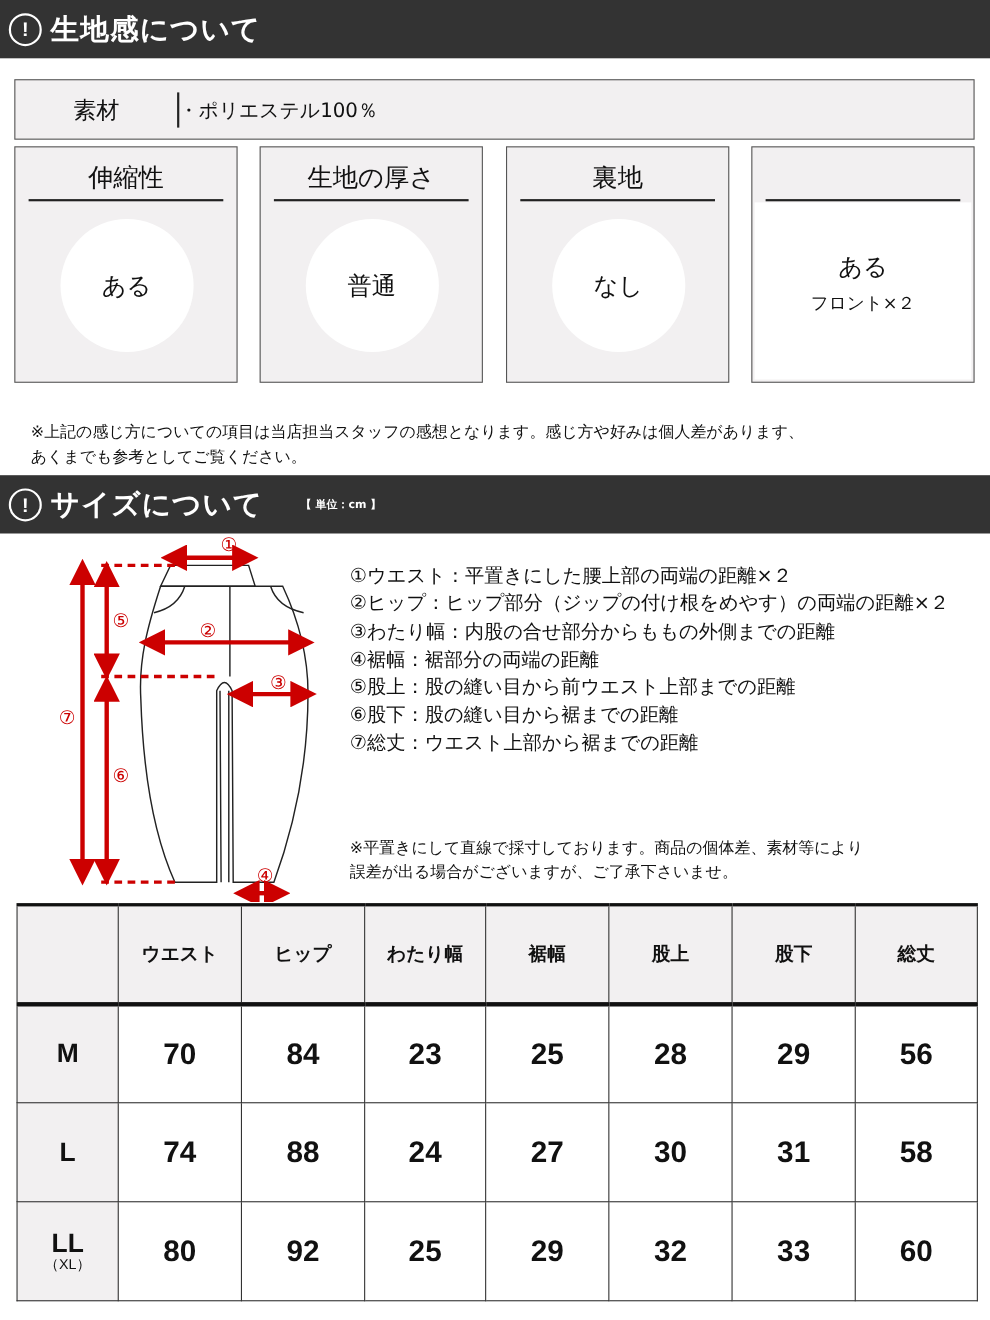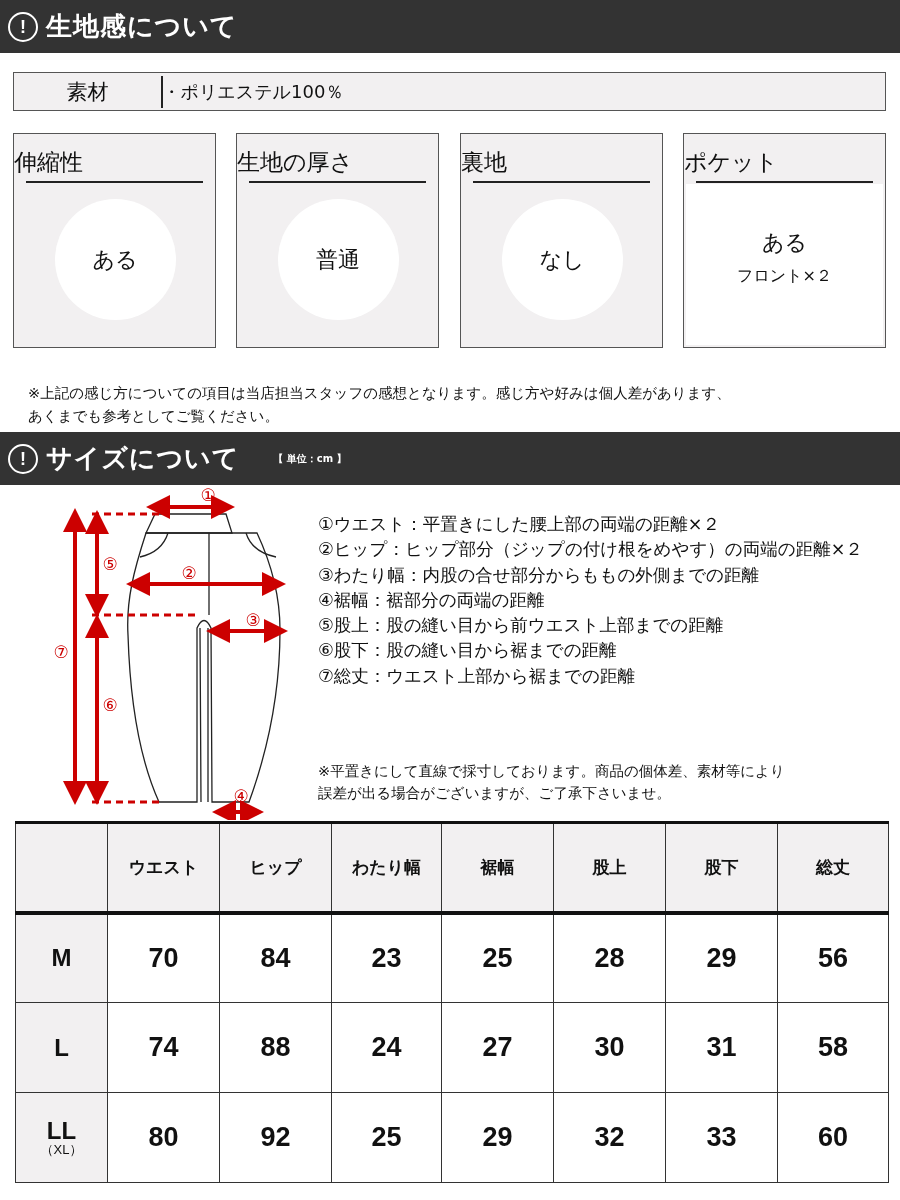--- a/index.html
+++ b/index.html
@@ -14,33 +14,33 @@
   .section-header .alert-icon {
     width: 30px; height: 30px; border: 2.5px solid #fff; border-radius: 50%;
     display: flex; align-items: center; justify-content: center;
     font-weight: bold; font-size: 18px; line-height: 1; margin-right: 8px;
     font-family: "Liberation Sans", sans-serif;
   }
   .section-header .title { font-size: 26px; font-weight: bold; letter-spacing: 1px; }
   .section-header .unit { font-size: 10px; font-weight: bold; margin-left: 34px; }
 
   .material-bar {
-    position: absolute; left: 13px; top: 72px; width: 873px; height: 39px;
+    position: absolute; left: 13px; top: 72px; width: 873px; height: 55px;
     background: #f2f0f1; border: 1.5px solid #555;
     display: flex; align-items: center;
   }
   .material-bar .label { width: 147px; text-align: center; font-size: 21px; }
   .material-bar .divider { width: 1.5px; height: 32px; background: #222; }
   .material-bar .value { font-size: 18px; }
 
   .card {
     position: absolute; top: 133px; width: 203px; height: 215px;
     background: #f2f0f1; border: 1.5px solid #555;
   }
-  .card .card-title { font-size: 23px; margin-top: 12px; height: 32px; line-height: 32px; }
+  .card .card-title { text-align: center; font-size: 23px; margin-top: 12px; height: 32px; line-height: 32px; }
   .card .underline { position: absolute; left: 12px; right: 12px; top: 47px; height: 1.5px; background: #222; }
   .card .circle {
     position: absolute; left: 50%; top: 65px; width: 121px; height: 121px; margin-left: -60px;
     background: #ffffff; border-radius: 50%;
     display: flex; align-items: center; justify-content: center; font-size: 22px;
   }
   .card .panel {
     position: absolute; left: 2px; right: 2px; top: 50px; bottom: 2px; background: #ffffff;
     display: flex; flex-direction: column; align-items: center; justify-content: center;
   }
@@ -105,21 +105,20 @@
   <div class="underline"></div>
   <div class="circle">
     <span>なし</span>
   </div>
 </div>
 <div class="card" style="left:683px;">
   <div class="panel">
     <span class="main">ある</span>
     <span class="sub">フロント×２</span>
   </div>
-  <div class="card-title" style="position:relative;">ポケット</div>
   <div class="underline"></div>
 </div>
 
 <div class="note" style="top:368px;margin-top:14px;">
   <div>※上記の感じ方についての項目は当店担当スタッフの感想となります。感じ方や好みは個人差があります、</div>
   <div>あくまでも参考としてご覧ください。</div>
 </div>
 
 <div class="section-header" style="top:432px;">
   <span class="alert-icon">!</span>

